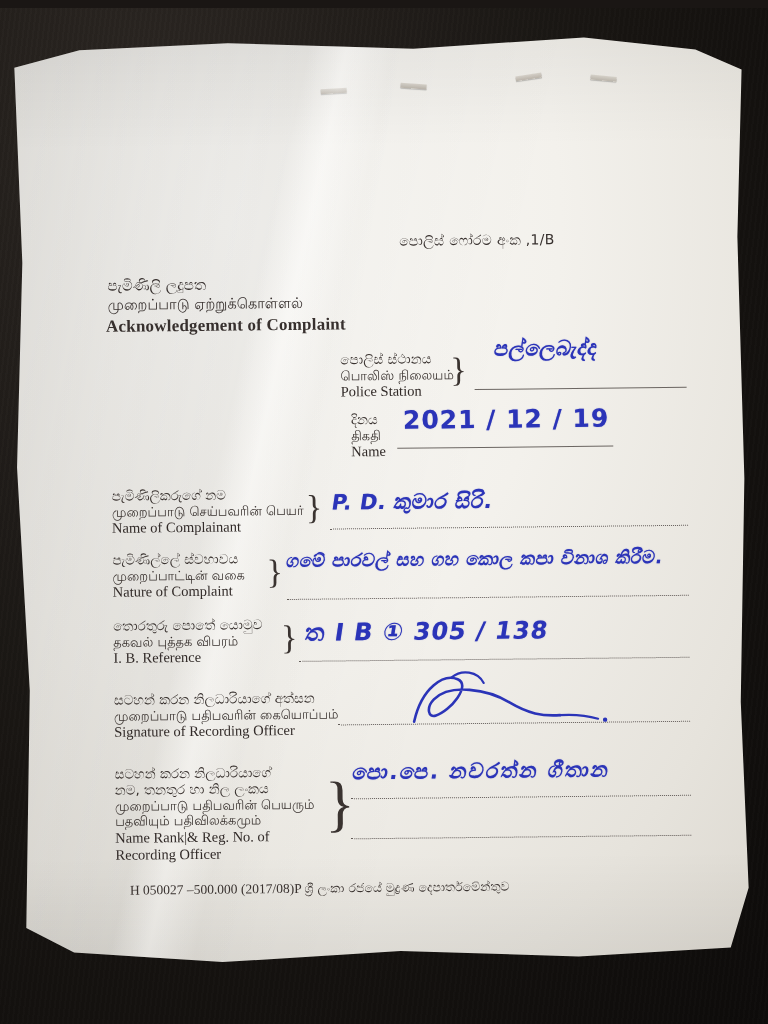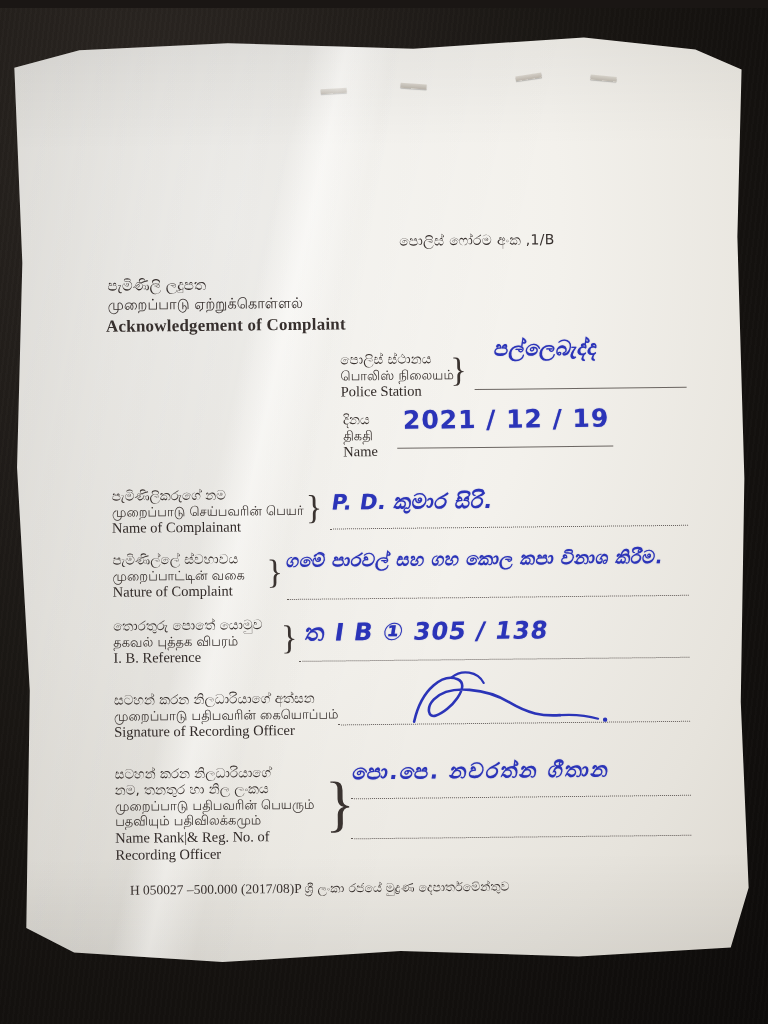--- a/index.html
+++ b/index.html
@@ -117,21 +117,21 @@
 
     <div class="lblblock" style="left:342px;top:344px;">
       <div class="l1">පොලිස් ස්ථානය</div>
       <div class="l2">பொலிஸ் நிலையம்</div>
       <div class="l3">Police Station</div>
     </div>
     <div class="brace" style="left:452px;top:346px;">}</div>
     <div class="solidline" style="left:476px;top:382px;width:212px;"></div>
     <div class="ink cursive sin" style="left:496px;top:330px;font-size:21px;">පල්ලෙබැද්ද</div>
 
-    <div class="lblblock" style="left:344px;top:404px;">
+    <div class="lblblock" style="left:352px;top:404px;">
       <div class="l1">දිනය</div>
       <div class="l2">திகதி</div>
       <div class="l3">Name</div>
     </div>
     <div class="solidline" style="left:398px;top:440px;width:216px;"></div>
     <div class="ink" style="left:404px;top:398px;font-size:25px;letter-spacing:1px;">2021 / 12 / 19</div>
 
     <div class="lblblock" style="left:112px;top:478px;">
       <div class="l1">පැමිණිලිකරුගේ නම</div>
       <div class="l2">முறைப்பாடு செய்பவரின் பெயர்</div>

